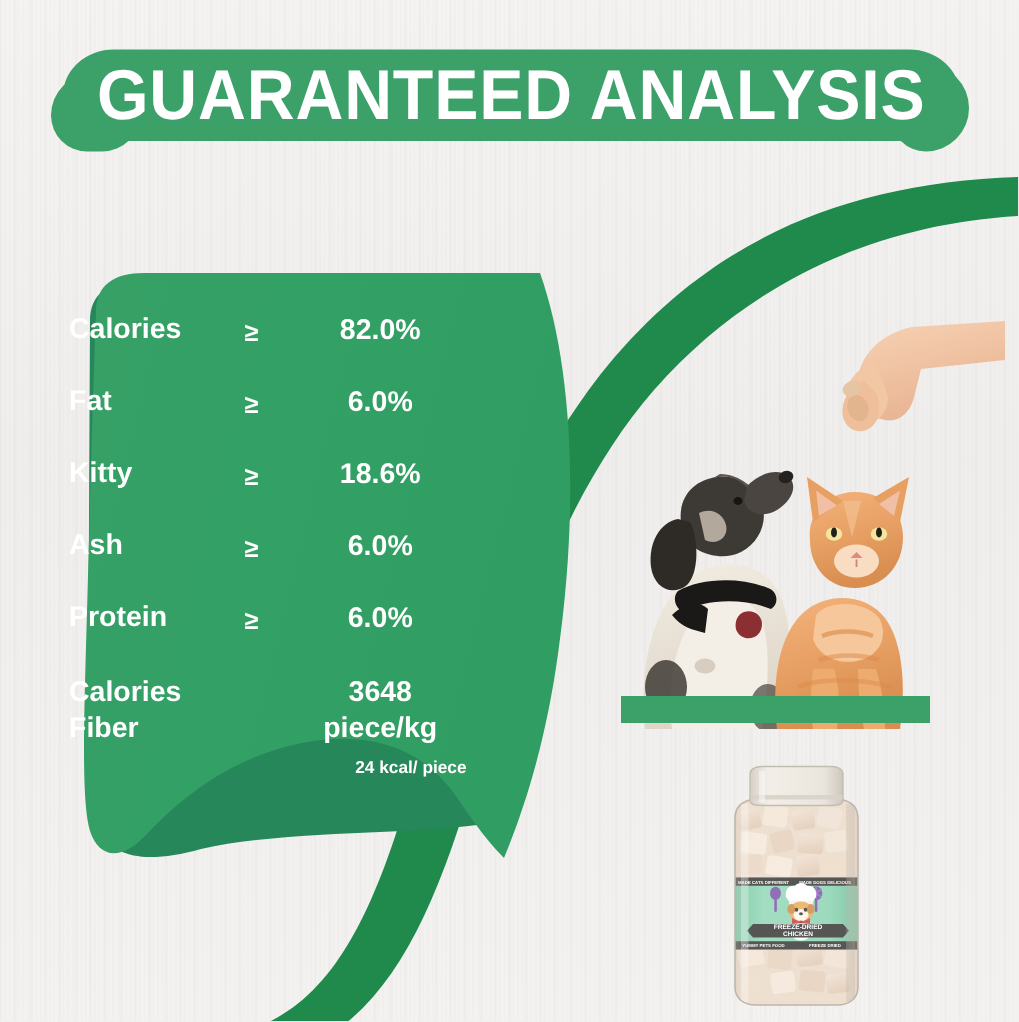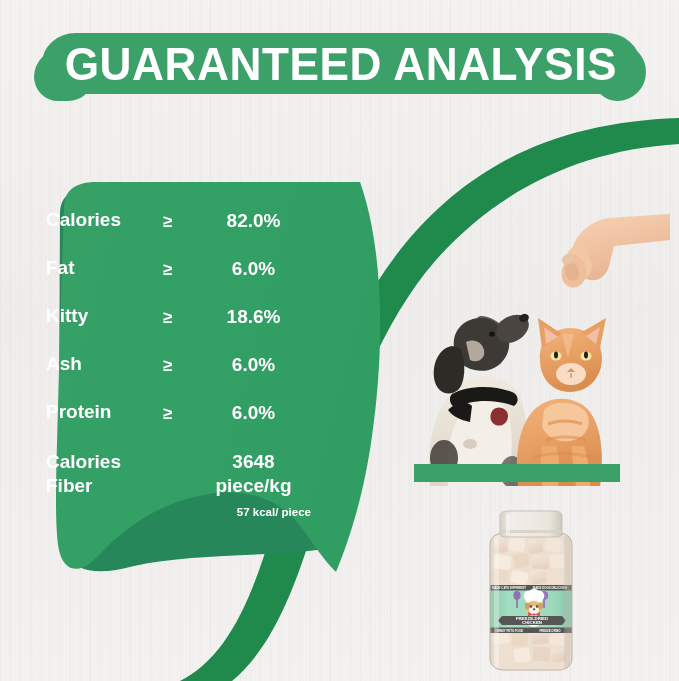--- a/index.html
+++ b/index.html
@@ -273,21 +273,21 @@
 
     <div class="row">
       <span class="row-label">Protein</span>
       <span class="row-op">≥</span>
       <span class="row-value">6.0%</span>
     </div>
 
     <div class="row cal">
       <span class="row-label"><span>Calories</span><br><span>Fiber</span></span>
       <span class="row-value"><span>3648</span><br><span>piece/kg</span></span>
-      <span class="cal-note">57 kcal/ piece</span>
+      <span class="cal-note">24 kcal/ piece</span>
     </div>
 
   </div>
 
   <div class="banner">
     <div class="banner-title"><span class="banner-title-inner">GUARANTEED ANALYSIS</span></div>
   </div>
 
   <svg class="pets" viewBox="0 0 262 290" width="262" height="290">
     <defs>

